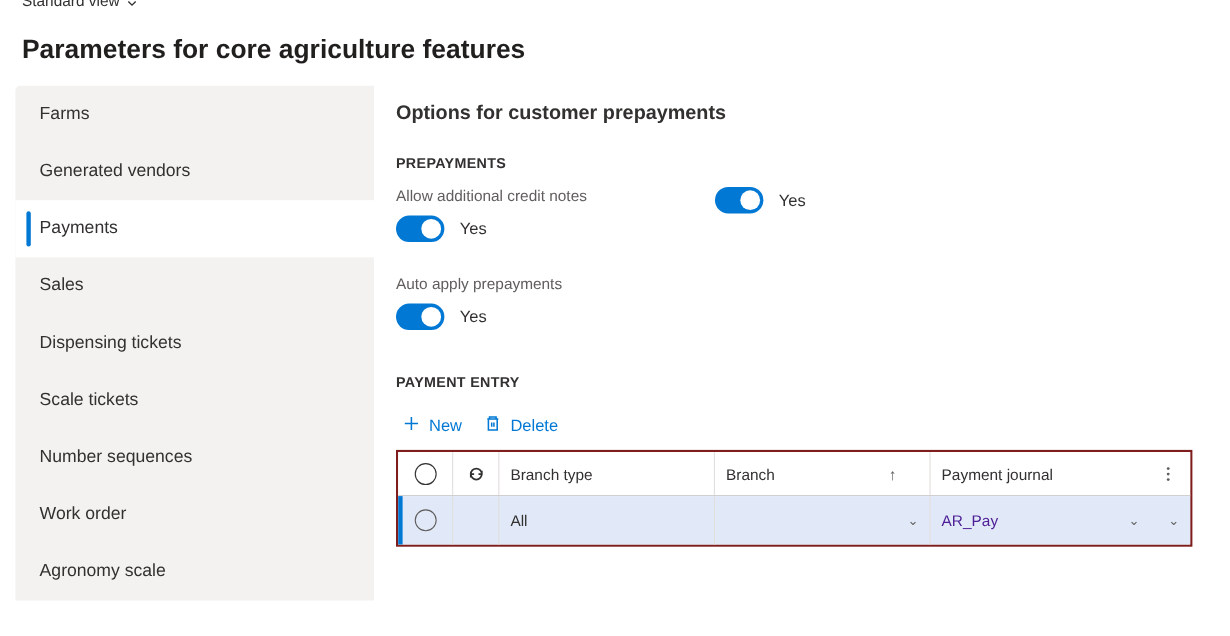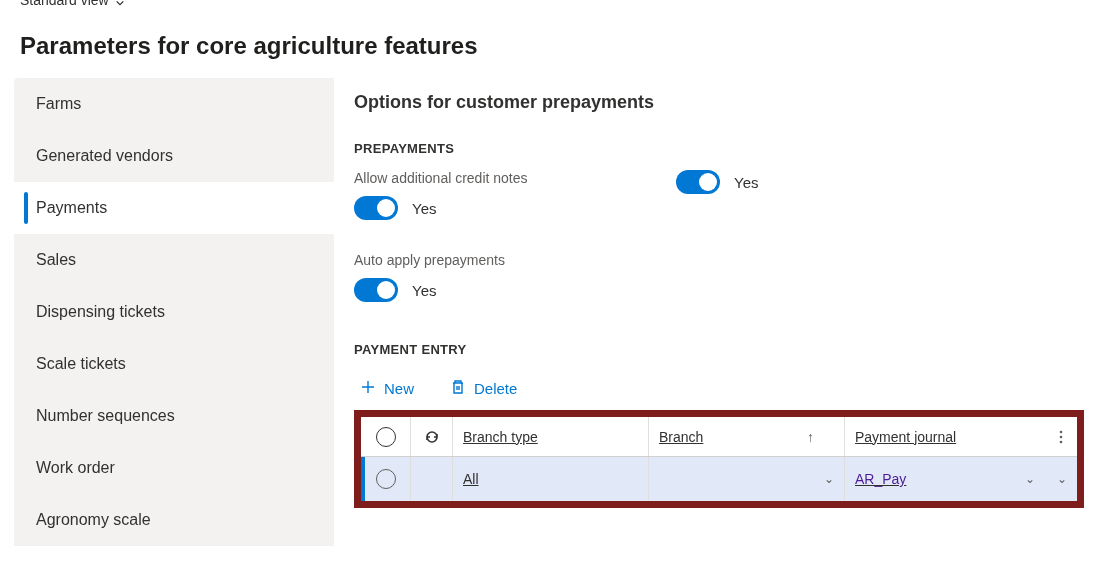--- a/index.html
+++ b/index.html
@@ -13,33 +13,33 @@
 
 .sidebar { width: 326px; background: #f3f2f1; border-radius: 4px 0 0 0; }
 .sidebar-item { padding: 17px 22px; font-size: 16px; color: #323130; cursor: pointer; position: relative; }
 .sidebar-item.active { background: #fff; }
 .sidebar-item.active::before { content: ""; position: absolute; left: 10px; top: 10px; bottom: 10px; width: 4px; background: #0078d4; border-radius: 2px; }
 
 .main { flex: 1; padding: 14px 20px 0 20px; }
 .main-title { font-size: 18px; font-weight: 600; margin-bottom: 28px; }
 .section-label { font-size: 13px; font-weight: 700; letter-spacing: 0.3px; color: #323130; margin-bottom: 14px; }
 
-.toggle-grid { display: grid; grid-template-columns: 290px 290px; column-gap: 0; row-gap: 30px; margin-bottom: 40px; gap: 32px; }
+.toggle-grid { display: grid; grid-template-columns: 290px 290px; column-gap: 0; row-gap: 30px; margin-bottom: 40px; }
 .toggle-group { }
 .toggle-label { font-size: 14px; color: #605e5c; margin-bottom: 10px; }
 .toggle-row { display: flex; align-items: center; gap: 14px; }
 .toggle { width: 44px; height: 24px; background: #0078d4; border-radius: 12px; position: relative; cursor: pointer; }
 .toggle-thumb { width: 18px; height: 18px; background: #fff; border-radius: 50%; position: absolute; top: 3px; right: 3px; }
 .toggle-text { font-size: 15px; }
 
-.toolbar { display: flex; gap: 36px; padding: 8px 6px 12px 6px; align-items: center; }
+.toolbar { display: flex; gap: 20px; padding: 8px 6px 12px 6px; align-items: center; }
 .tool-btn { display: flex; align-items: center; gap: 8px; color: #0078d4; font-size: 15px; cursor: pointer; }
 .tool-btn svg { width: 16px; height: 16px; stroke: #0078d4; fill: none; stroke-width: 1.4; }
 
-.grid { border: 7px solid #7f1d1d; text-decoration: underline; }
+.grid { border: 2px solid #7f1d1d; }
 .grid-header { display: flex; background: #fff; border-bottom: 1px solid #d2d0ce; height: 40px; }
 .grid-row { display: flex; height: 44px; background: #e1e9f8; position: relative; }
 .grid-row::before { content: ""; position: absolute; left: 0; top: 0; bottom: 0; width: 4px; background: #0078d4; }
 .cell { display: flex; align-items: center; padding: 0 10px; font-size: 14px; border-right: 1px solid #e1dfdd; }
 .grid-header .cell { color: #323130; font-weight: 400; }
 .cell.chk { width: 50px; justify-content: center; }
 .cell.refresh { width: 42px; justify-content: center; }
 .cell.c1 { width: 196px; }
 .cell.c2 { width: 196px; position: relative; }
 .cell.c3 { width: 200px; border-right: none; position: relative; }

